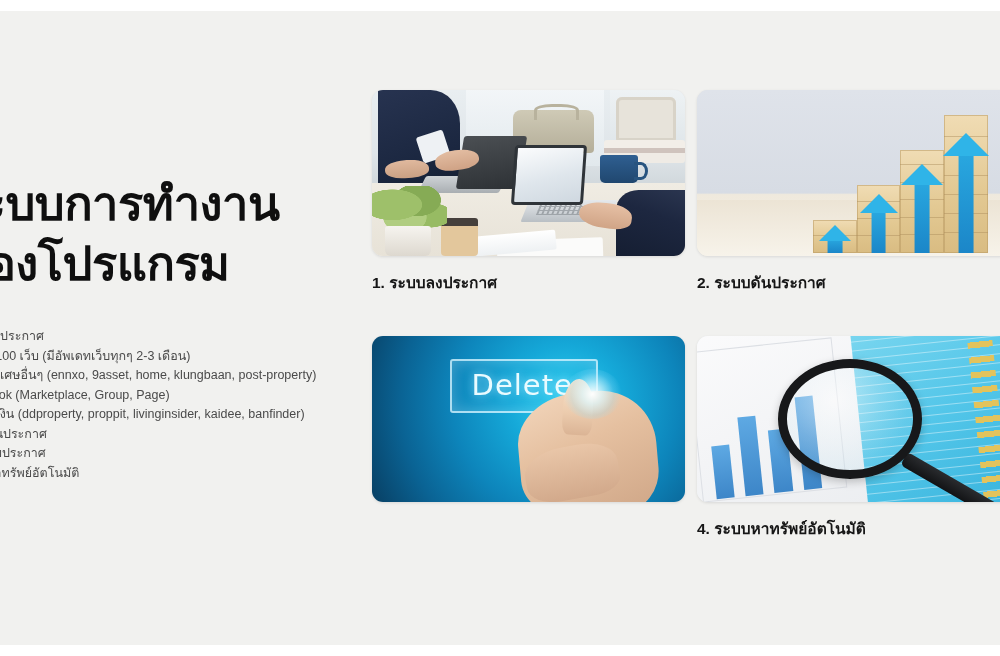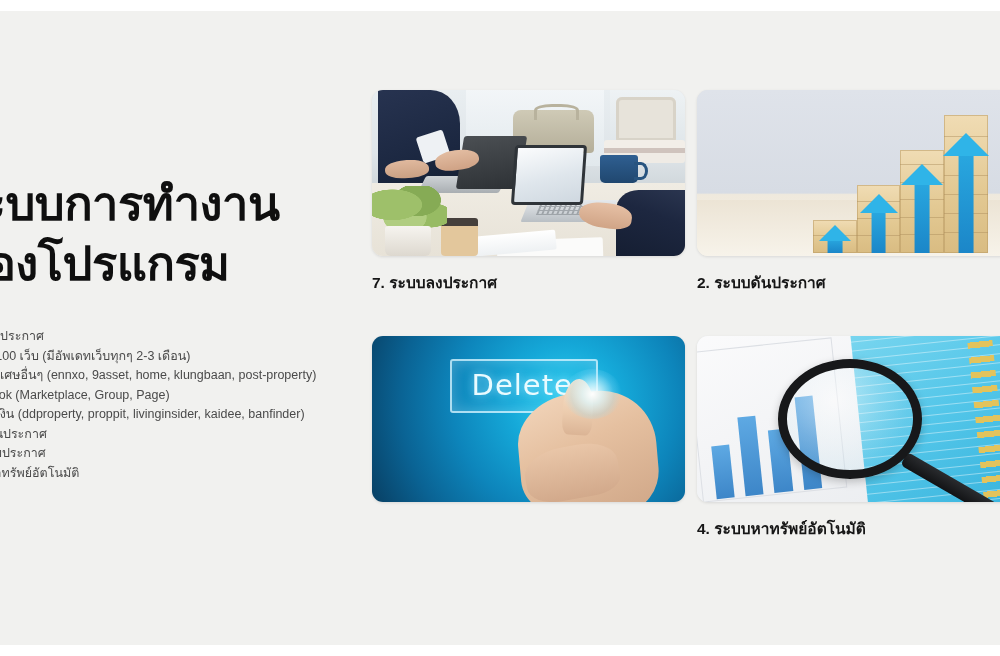--- a/index.html
+++ b/index.html
@@ -531,21 +531,21 @@
             <div class="of-mug"></div>
             <div class="of-suit-r"></div>
             <div class="of-hand-r"></div>
             <div class="of-paper2"></div>
             <div class="of-paper"></div>
             <div class="of-cup"></div>
             <div class="of-plant-leaves"></div>
             <div class="of-plant-pot"></div>
           </div>
         </div>
-        <div class="caption">7. ระบบลงประกาศ</div>
+        <div class="caption">1. ระบบลงประกาศ</div>
       </div>
 
       <div class="card c2">
         <div class="thumb">
           <div class="sc-growth">
             <div class="gr-floor"></div>
 
             <div class="gr-stack gr-s1">
               <div class="gr-div" style="bottom:50%"></div>
             </div>

